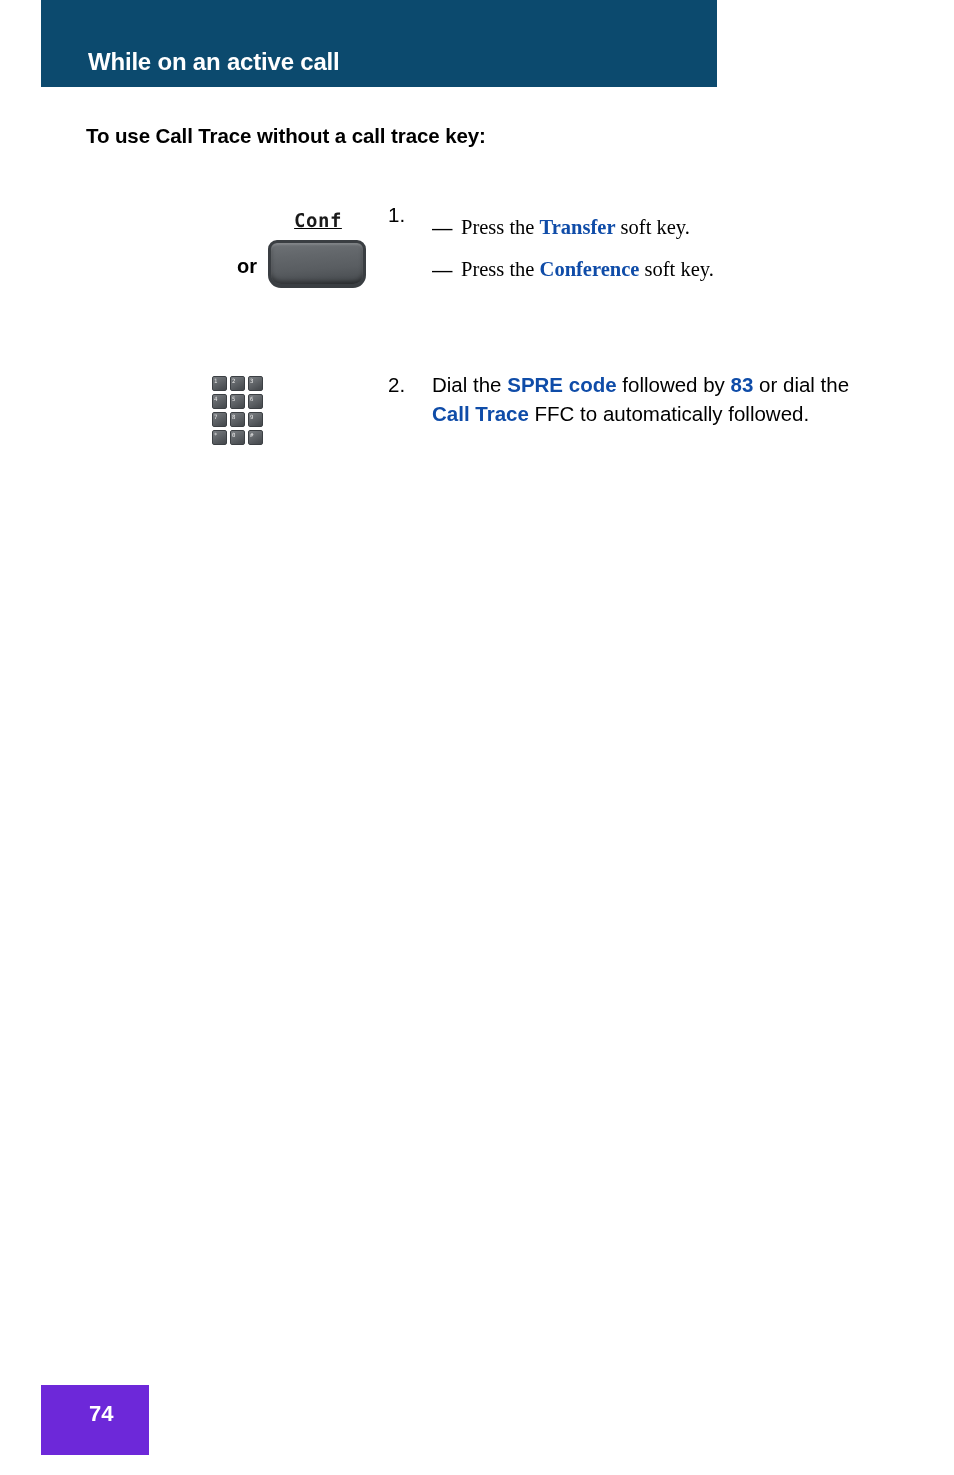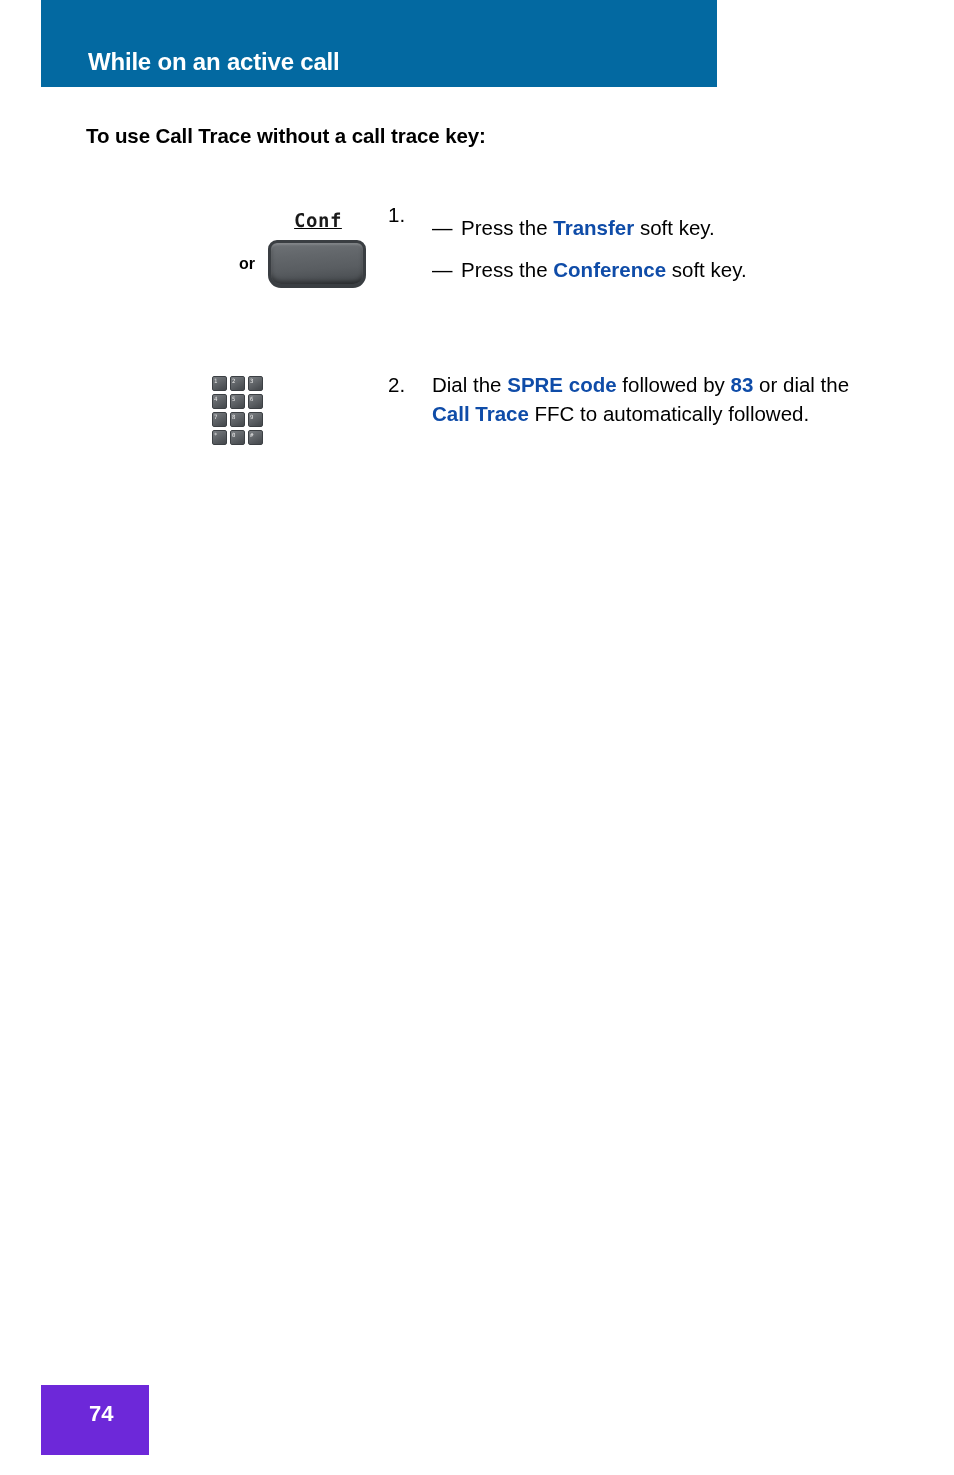--- a/index.html
+++ b/index.html
@@ -15,21 +15,21 @@
     overflow: hidden;
   }
 
   
   .header-bar {
     position: absolute;
     left: 41px;
     top: 0;
     width: 676px;
     height: 87px;
-    background: #0369a1;
+    background: #0c4a6e;
   }
   .header-title {
     position: absolute;
     left: 47px;
     bottom: 11px;
     color: #ffffff;
     font-size: 24px;
     font-weight: bold;
     letter-spacing: -0.2px;
     white-space: nowrap;
@@ -110,21 +110,21 @@
     box-sizing: border-box;
     box-shadow: inset 0 2px 2px rgba(255,255,255,0.16),
                 inset 0 -3px 4px rgba(0,0,0,0.35);
   }
   .or-text {
     position: absolute;
     left: 112px;
     top: 45px;
     width: 46px;
     text-align: center;
-    font-size: 16px;
+    font-size: 20px;
     font-weight: bold;
     color: #000000;
   }
 
   
   .keypad {
     position: absolute;
     left: 212px;
     top: 6px;
     display: grid;
@@ -189,20 +189,21 @@
     flex: 0 0 29px;
     font-size: 20.5px;
     line-height: 29px;
     color: #000000;
   }
   .sub-text {
     flex: 1 1 auto;
     font-size: 20.5px;
     line-height: 29px;
     color: #000000;
+    font-family: Liberation Serif, serif;
   }
   .blue-term {
     color: #0f4ca8;
     font-weight: bold;
   }
   .step2-para {
     font-size: 20.5px;
     line-height: 29px;
     color: #000000;
     max-width: 448px;

